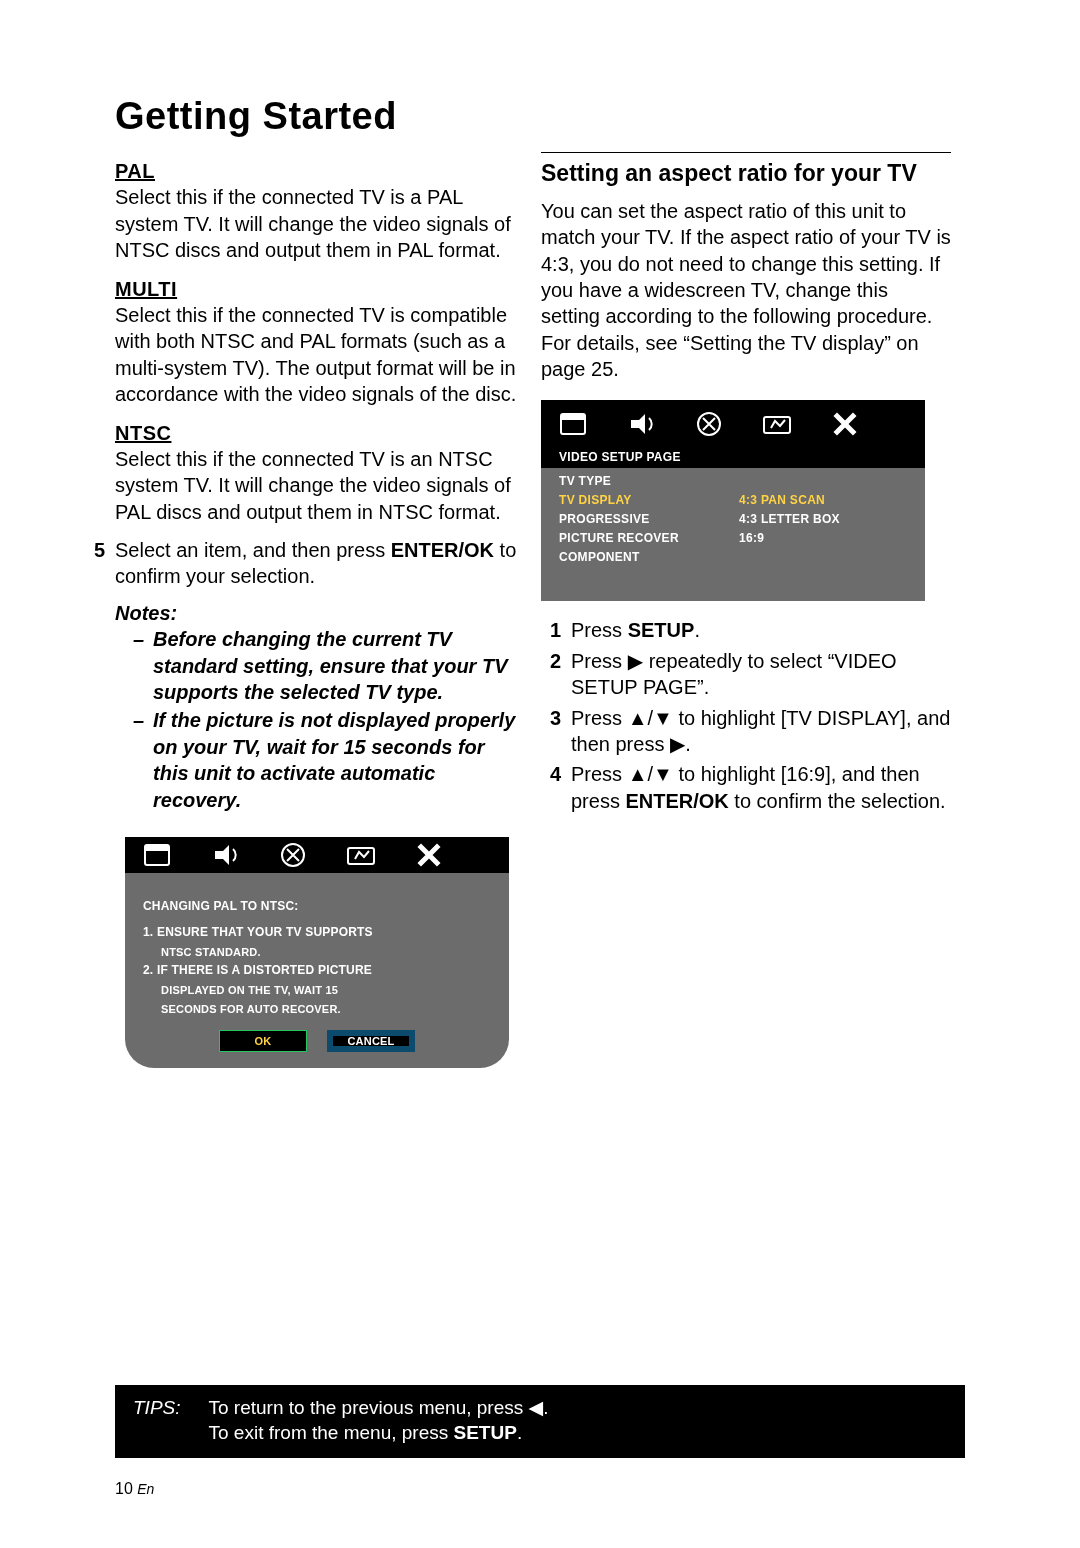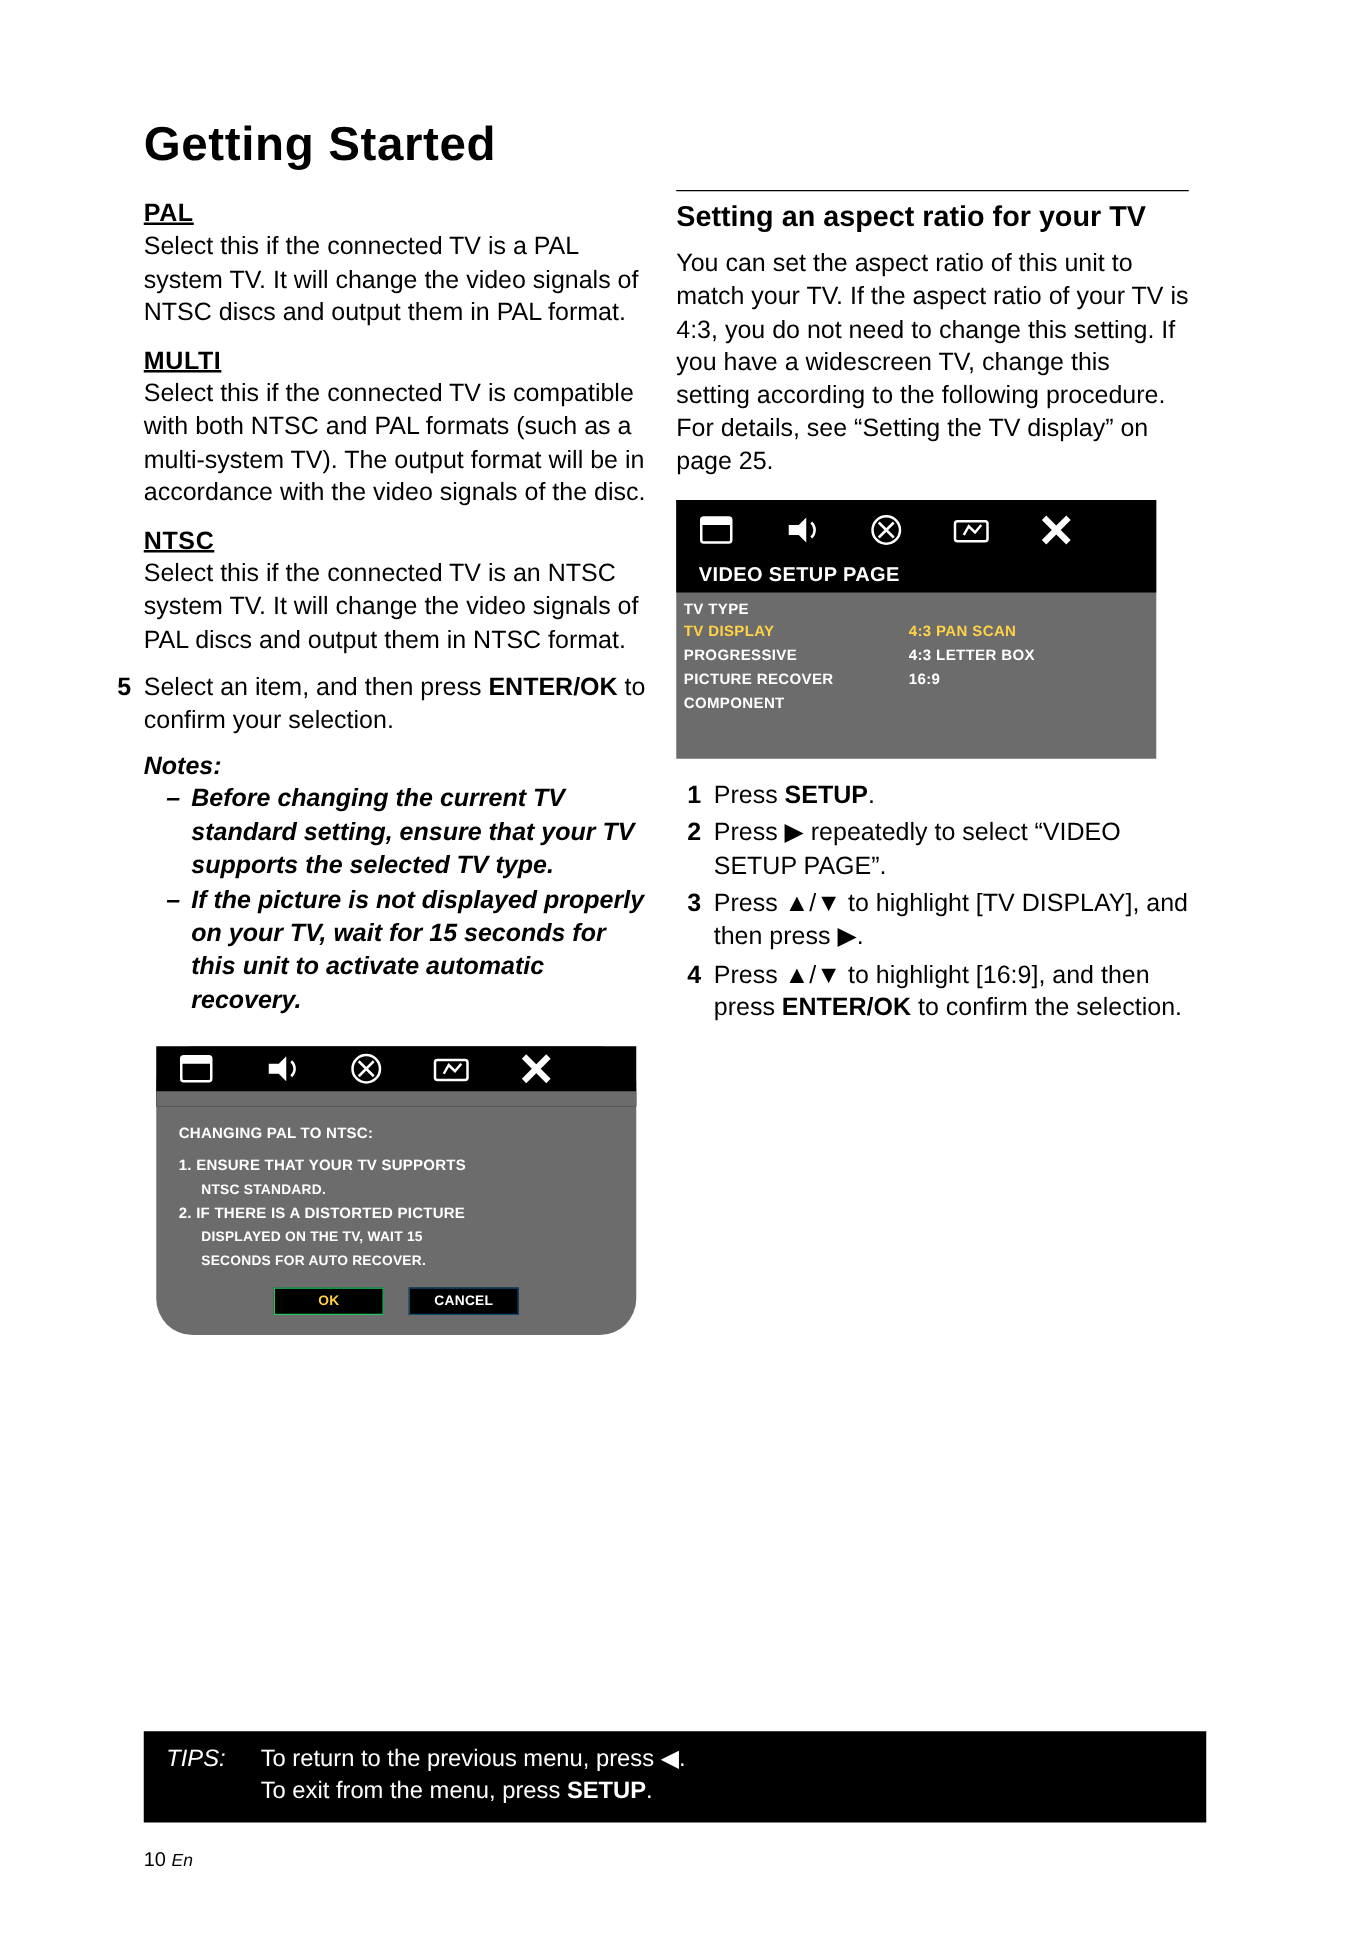--- a/index.html
+++ b/index.html
@@ -54,29 +54,29 @@
   .menu-box .icon-row {
     height: 48px;
     background: #000;
     display: flex;
     align-items: center;
     padding: 0 16px;
     gap: 36px;
     border-bottom: 12px solid #6c6c6c;
   }
   .menu-box .icon-row svg { width: 32px; height: 32px; }
-  .menu-title-row { font-size: 16px; font-weight: 700; letter-spacing: 0.3px; padding: 2px 16px 2px 18px; background:#000;}
-  .menu-grid { display: grid; grid-template-columns: 180px auto; row-gap: 3px; font-size: 12px; font-weight: 700; letter-spacing: 0.3px; padding: 6px 16px 36px 6px;}
+  .menu-title-row { font-size: 12px; font-weight: 700; letter-spacing: 0.3px; padding: 2px 16px 2px 18px; background:#000;}
+  .menu-grid { display: grid; grid-template-columns: 180px auto; row-gap: 3px; font-size: 12px; font-weight: 700; letter-spacing: 0.3px; padding: 6px 16px 36px 18px;}
   .hl { color: #ffd344; }
   .dialog-body { padding: 14px 18px 16px 18px; font-size: 12px; font-weight: 700; letter-spacing: 0.2px;}
   .dialog-body .line { margin-bottom: 4px;}
   .dialog-body .sub { padding-left: 18px; font-size: 11px; }
   .dialog-btns { display: flex; gap: 20px; justify-content: center; margin-top: 14px;}
   .dlg-btn {
-    width: 88px; height: 22px; border: 1px solid #0c4a6e; background: #000;
+    width: 88px; height: 22px; border: 6px solid #0c4a6e; background: #000;
     font-size: 11px; font-weight: 700; display: flex; align-items: center; justify-content: center;
   }
   .dlg-btn.sel { border: 1px solid #22c55e; color: #ffd344;}
   .tips-bar {
     position: absolute;
     left: 115px; right: 115px; bottom: 90px;
     background: #000; color: #fff;
     font-size: 19px;
     padding: 10px 18px 12px 18px;
     display: flex; gap: 28px;

